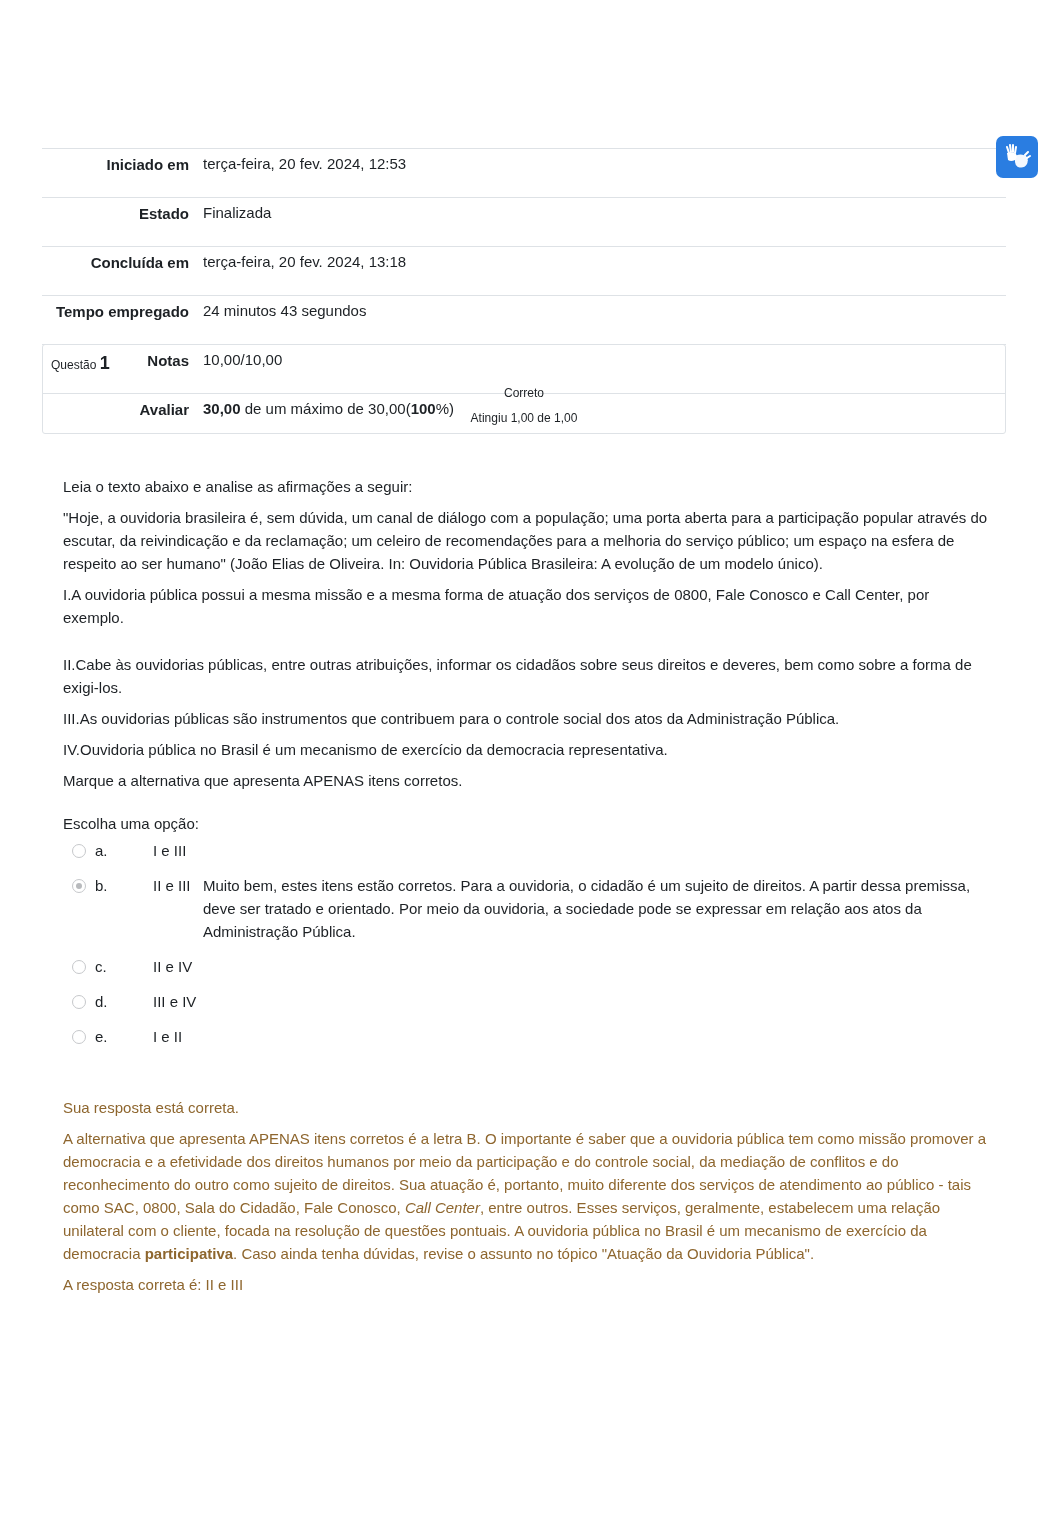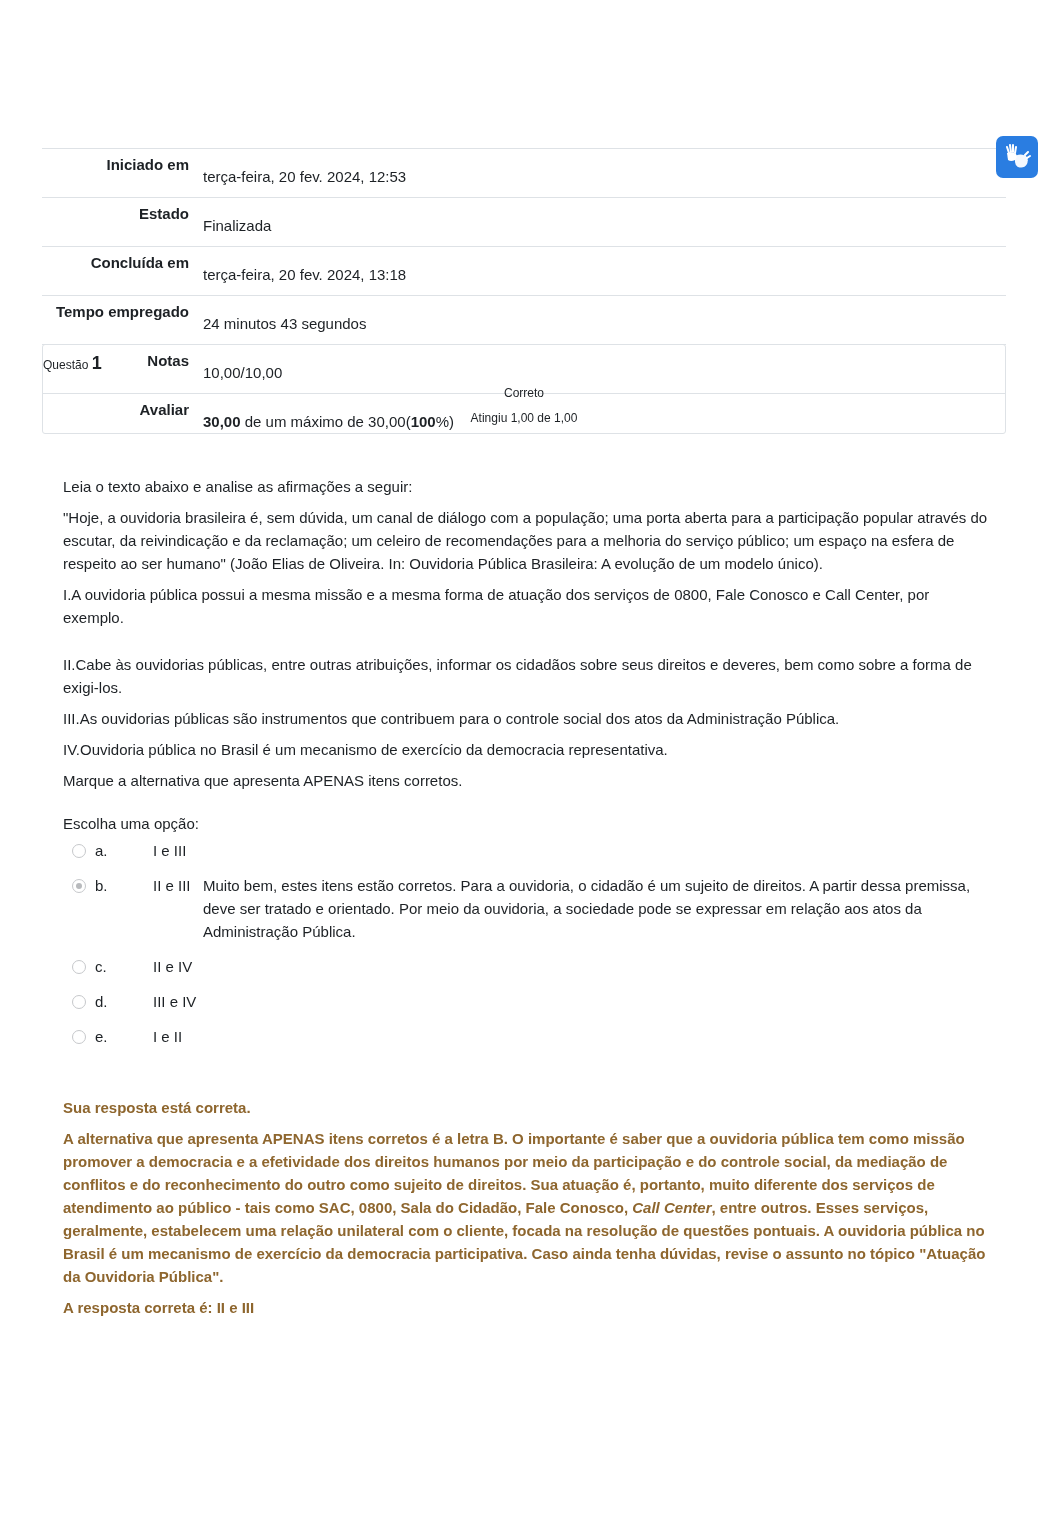--- a/index.html
+++ b/index.html
@@ -13,29 +13,29 @@
     position: absolute; left: 42px; top: 148px; width: 964px;
     border-collapse: collapse;
   }
   .summary tr { border-top: 1px solid #dee2e6; }
   .summary tr:last-child { border-bottom: 0; }
   .summary th {
     width: 155px; text-align: right; font-weight: bold; vertical-align: top;
     padding: 4px 8px 21px 0; font-size: 15px; line-height: 23px; color: #1d2125;
   }
   .summary td {
-    padding: 16px 0 3px 6px; vertical-align: top; font-size: 15px; line-height: 23px; color: #1d2125;
+    padding: 3px 0 3px 6px; vertical-align: top; font-size: 15px; line-height: 23px; color: #1d2125;
   }
   .libras-btn {
     position: absolute; left: 996px; top: 136px; width: 42px; height: 42px;
     background: #2a7de1; border-radius: 7px; display: flex; align-items: center; justify-content: center;
   }
   .qinfo {
     position: absolute; left: 42px; top: 344px; width: 964px; height: 90px;
-    border: 1px solid #dee2e6; border-radius: 3px; padding: 8px 0;
+    border: 1px solid #dee2e6; border-radius: 3px; padding: 8px 8px;
   }
   .qinfo .qno { font-size: 12px; line-height: 20px; }
   .qinfo .qno b { font-size: 18px; font-weight: bold; }
   .qinfo .state, .qinfo .grade { font-size: 12px; line-height: 14px; margin-top: 11px; text-align: center; }
   .content {
     position: absolute; left: 63px; top: 475px; width: 930px;
   }
   .content p { margin: 0 0 8px 0; font-size: 15px; line-height: 23px; }
   .gap { height: 16px; }
   .prompt { margin-top: 20px !important; }
@@ -46,21 +46,21 @@
     margin: 5px 9px 0 9px; flex: none; position: relative; background: #fff;
   }
   .radio.checked::after {
     content: ""; position: absolute; left: 2.5px; top: 2.5px; width: 6px; height: 6px;
     border-radius: 50%; background: #b8babd;
   }
   .opt .letter { width: 27px; flex: none; }
   .opt .text { flex: none; margin-left: 31px; }
   .opt .text.narrow { width: 50px; }
   .opt .feedback { flex: 1; padding-right: 10px; }
-  .outcome { position: absolute; left: 63px; top: 1096px; width: 930px; color: #8e662e; font-weight: bold; }
+  .outcome { position: absolute; left: 63px; top: 1096px; width: 930px; color: #8e662e; }
   .outcome p { margin: 0 0 8px 0; font-size: 15px; line-height: 23px; }
   .outcome .general { margin-top: 0; }
 </style>
 </head>
 <body>
 
 <table class="summary">
   <tbody>
       <tr>
     <th>Iniciado em</th>

